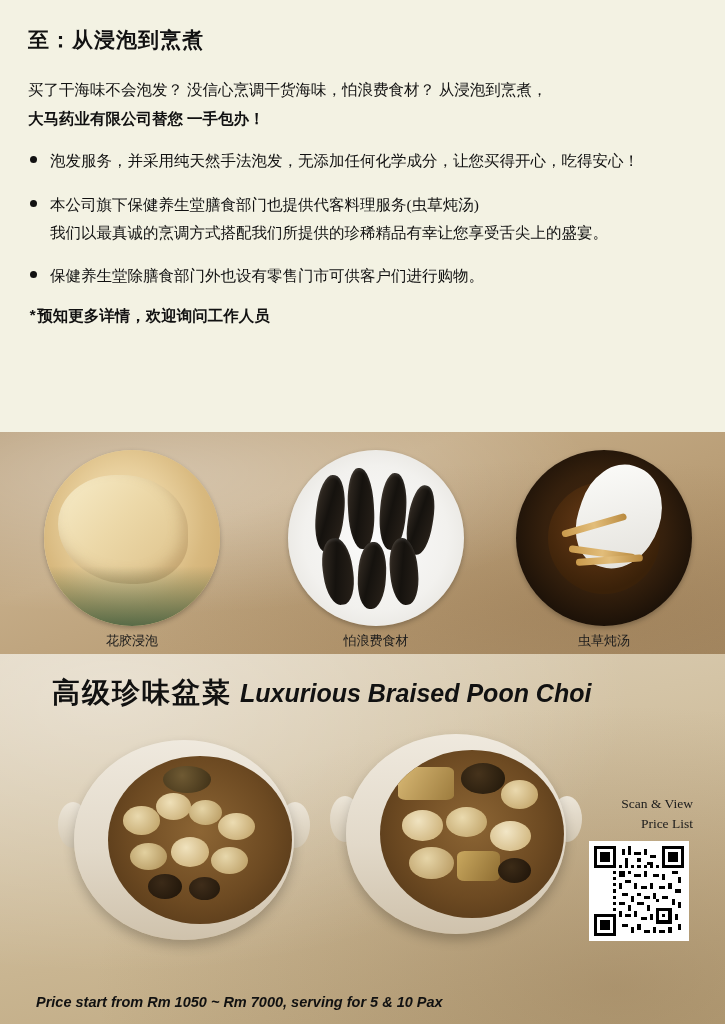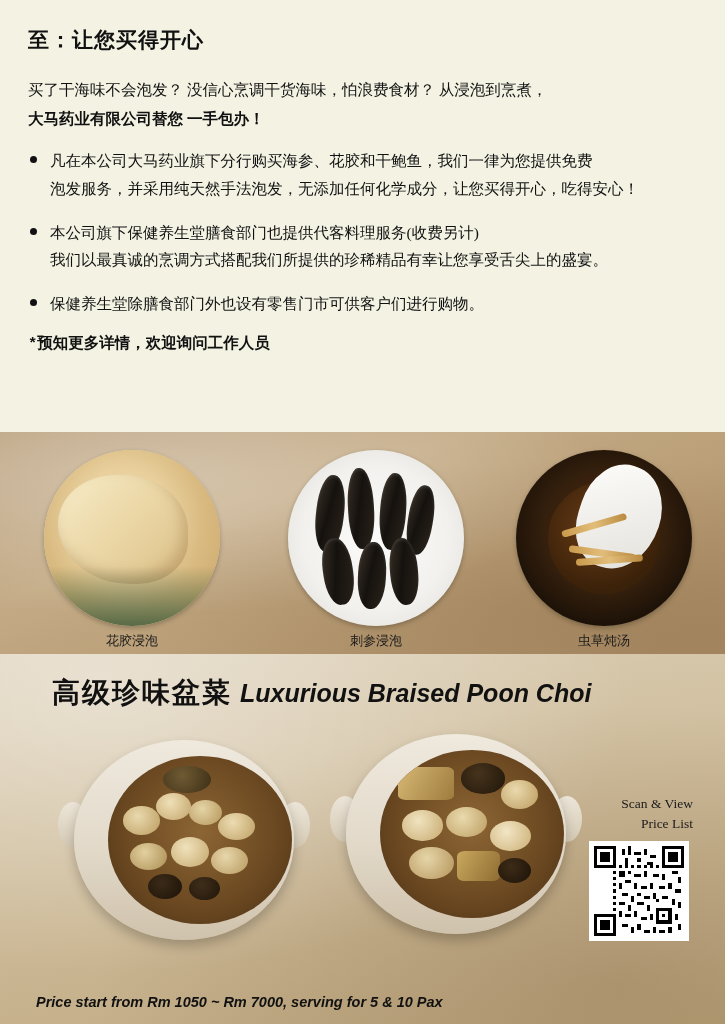--- a/index.html
+++ b/index.html
@@ -286,39 +286,38 @@
     color: #111;
   }
 </style>
 </head>
 <body>
 
 <div class="page">
 
   <div class="notice">
 
-    <div class="notice-title">至：让您买得开心</div>
+    <div class="notice-title">至：从浸泡到烹煮</div>
 
     <div class="notice-para">
       <span>买了干海味不会泡发？ 没信心烹调干货海味，怕浪费食材？ 从浸泡到烹煮，</span>
       <br>
       <span class="bold">大马药业有限公司替您 一手包办！</span>
     </div>
 
     <ul class="bullets">
 
       <li class="bullet">
         <span class="dot"></span>
-        <span class="bullet-line">凡在本公司大马药业旗下分行购买海参、花胶和干鲍鱼，我们一律为您提供免费</span>
         <span class="bullet-line">泡发服务，并采用纯天然手法泡发，无添加任何化学成分，让您买得开心，吃得安心！</span>
       </li>
 
       <li class="bullet">
         <span class="dot"></span>
-        <span class="bullet-line">本公司旗下保健养生堂膳食部门也提供代客料理服务(收费另计)</span>
+        <span class="bullet-line">本公司旗下保健养生堂膳食部门也提供代客料理服务(虫草炖汤)</span>
         <span class="bullet-line">我们以最真诚的烹调方式搭配我们所提供的珍稀精品有幸让您享受舌尖上的盛宴。</span>
       </li>
 
       <li class="bullet">
         <span class="dot"></span>
         <span class="bullet-line">保健养生堂除膳食部门外也设有零售门市可供客户们进行购物。</span>
       </li>
 
     </ul>
 
@@ -346,21 +345,21 @@
     <div class="circ circ3">
       <div class="img-soup">
         <div class="spoon"></div>
         <div class="cordyceps" style="left:26%;top:46%;transform:rotate(-16deg);"></div>
         <div class="cordyceps" style="left:30%;top:54%;transform:rotate(8deg);"></div>
         <div class="cordyceps" style="left:34%;top:62%;transform:rotate(-4deg);"></div>
       </div>
     </div>
 
     <div class="caption cap1">花胶浸泡</div>
-    <div class="caption cap2">刺参浸泡</div>
+    <div class="caption cap2">怕浪费食材</div>
     <div class="caption cap3">虫草炖汤</div>
   </div>
 
   <div class="poon">
 
     <div class="poon-heading">
       <span class="cn">高级珍味盆菜</span><span class="en">Luxurious Braised Poon Choi</span>
     </div>
 
     <div class="pot pot1">

